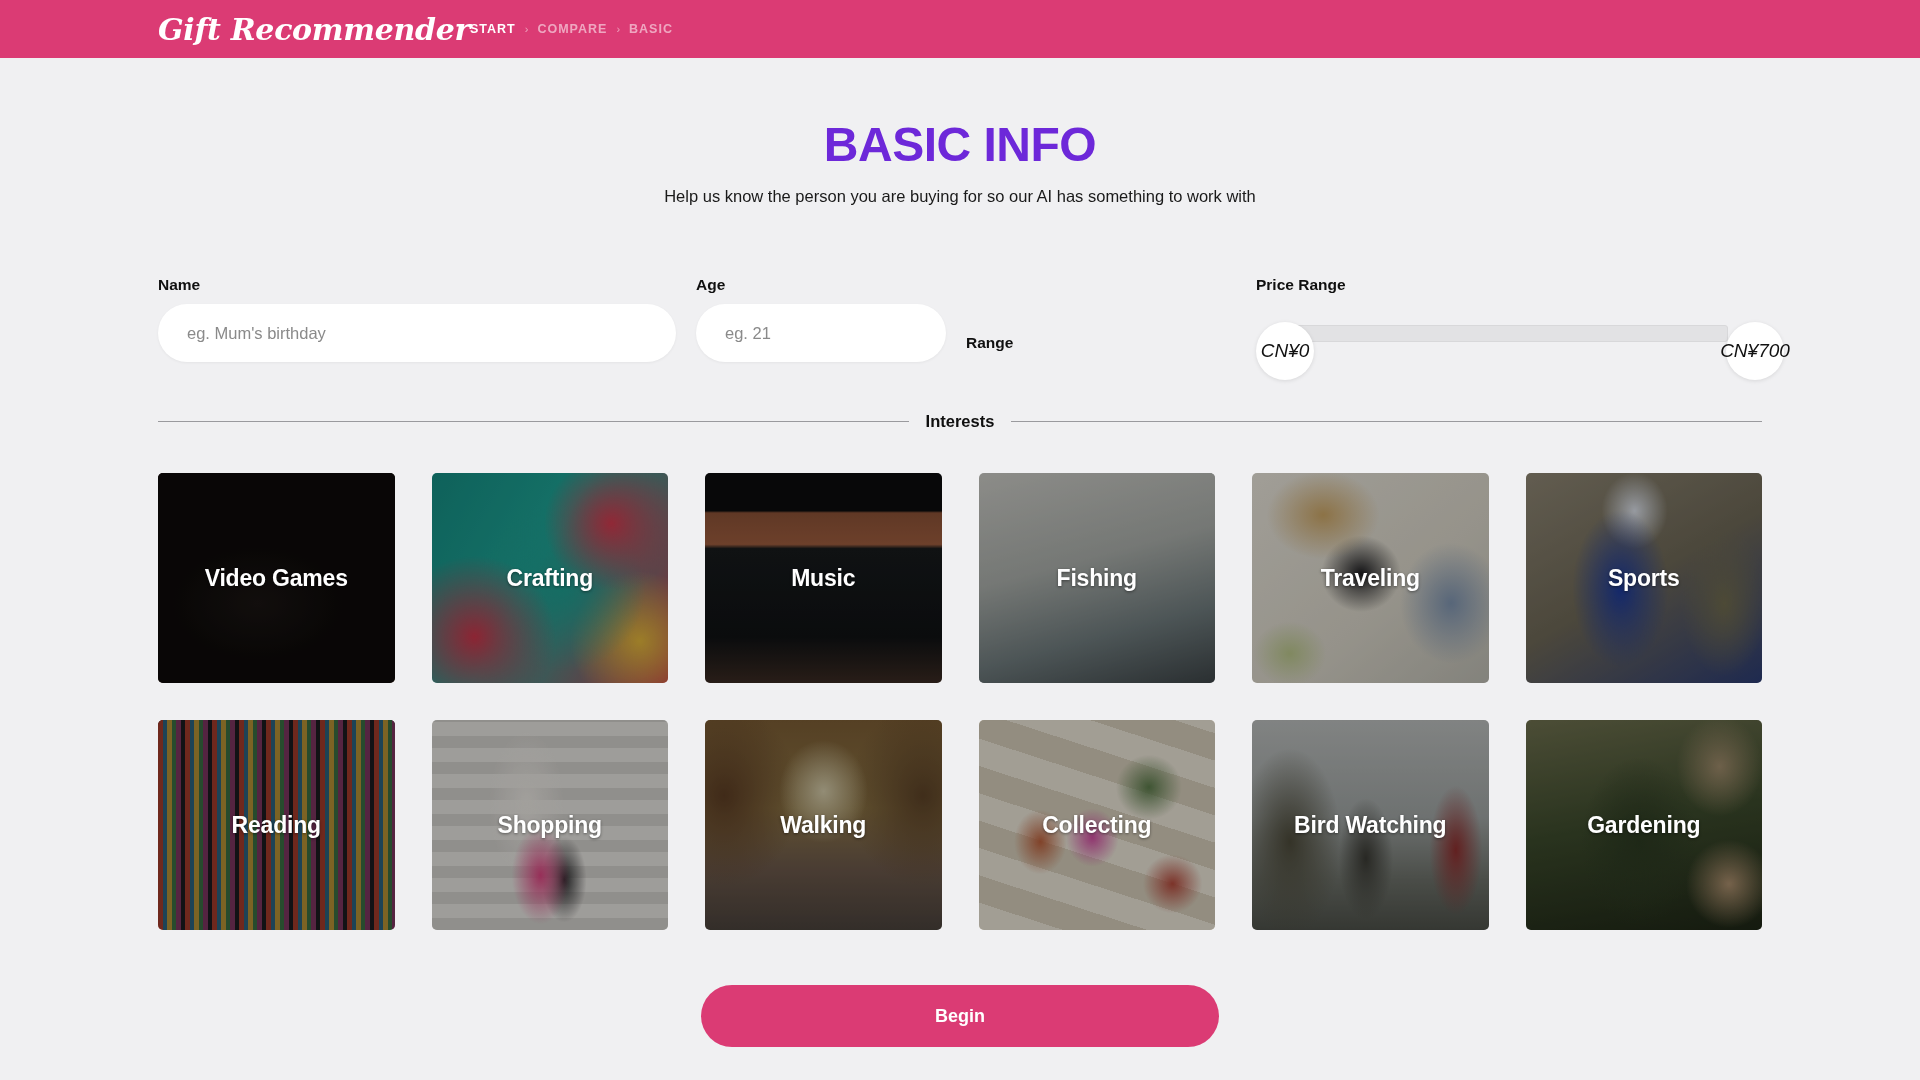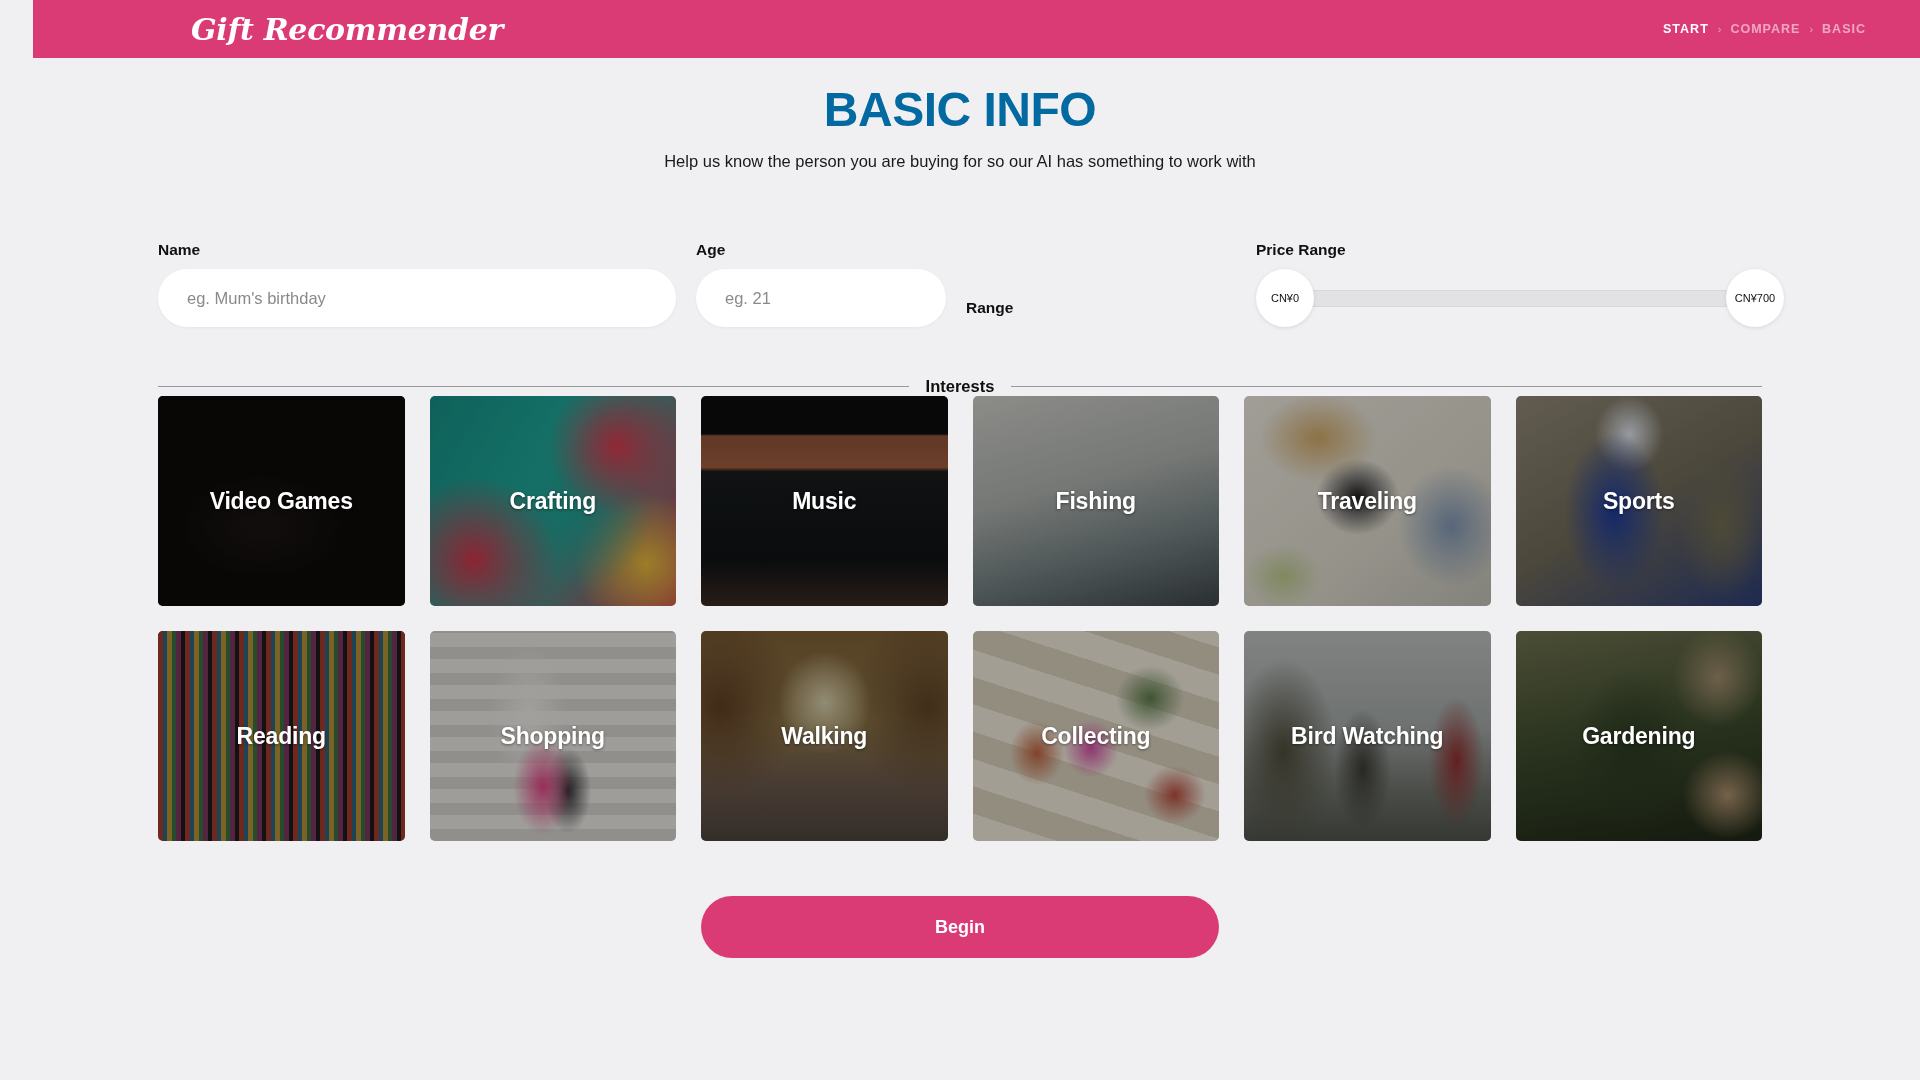--- a/index.html
+++ b/index.html
@@ -6,42 +6,41 @@
   html, body {
     width:1920px; height:1080px;
     background:#f0f0f2;
     font-family:"Liberation Sans", sans-serif;
     overflow:hidden;
   }
 
   
   .header{
     height:58px; background:#db3b74;
-    display:flex; align-items:center; justify-content:space-between;
+    display:flex; align-items:center; 
     padding:0 54px 0 158px;
-    margin-left:33px;
   }
   .logo{
     color:#fff; font-size:30px; font-weight:bold; font-style:italic;
     font-family:"DejaVu Serif", serif; letter-spacing:-0.3px;
     white-space:nowrap;
   }
   .breadcrumb{ display:flex; align-items:center; gap:9px; }
   .crumb{
     font-size:12.5px; font-weight:bold; letter-spacing:1px;
     color:rgba(255,255,255,.55); white-space:nowrap;
   }
   .crumb.active{ color:#fff; }
   .crumb-sep{ color:rgba(255,255,255,.5); font-size:11px; }
 
   
   .page{ width:1920px; padding:0 158px; }
   .title{
     text-align:center; font-size:48px; font-weight:bold;
-    letter-spacing:-0.5px; color:#0369a1; margin-top:24px;
+    letter-spacing:-0.5px; color:#6d28d9; margin-top:59px;
   }
   .subtitle{
     text-align:center; font-size:16.5px; color:#1a1a1a; margin-top:15px;
   }
 
   
   .form-row{
     display:flex; align-items:flex-end; margin-top:53px; gap:20px;
   }
   .field-label{
@@ -63,39 +62,39 @@
   .chev{ width:13px; height:13px; flex:0 0 auto; }
 
   
   .slider-wrap{ position:relative; height:58px; display:flex; align-items:center; }
   .track{
     position:absolute; left:34px; right:34px; height:17px;
     background:#e2e2e4; border-radius:3px;
     border:1px solid #d8d8da;
   }
   .handle{
-    position:absolute; top:0; width:58px; height:58px; border-radius:50%;
+    position:absolute; top:18px; width:58px; height:58px; border-radius:50%;
     background:#fff; box-shadow:0 1px 4px rgba(0,0,0,.10);
     display:flex; align-items:center; justify-content:center;
-    font-size:11px; color:#111; z-index:2; white-space:nowrap;
+    font-size:19px; color:#111; z-index:2; white-space:nowrap;font-style:italic;
   }
   .handle.left{ left:0; }
   .handle.right{ right:-22px; }
 
   
   .divider{
     display:flex; align-items:center; margin-top:50px; gap:17px;
   }
   .divider .line{ flex:1; height:1px; background:#9a9a9e; }
   .divider .dtext{ font-size:16.5px; font-weight:bold; color:#0f0f0f; }
 
   
   .grid{
     display:grid; grid-template-columns:repeat(6,1fr);
-    gap:25px; 
+    gap:37px; margin-top:42px;
   }
   .card{
     position:relative; height:210px; border-radius:5px; overflow:hidden;
     display:flex; align-items:center; justify-content:center;
     cursor:pointer;
   }
   .card .bg{ position:absolute; inset:0; }
   .card .shade{ position:absolute; inset:0; background:rgba(0,0,0,.30); }
   .card .cap{
     position:relative; z-index:2; color:#fff; font-size:23px;

